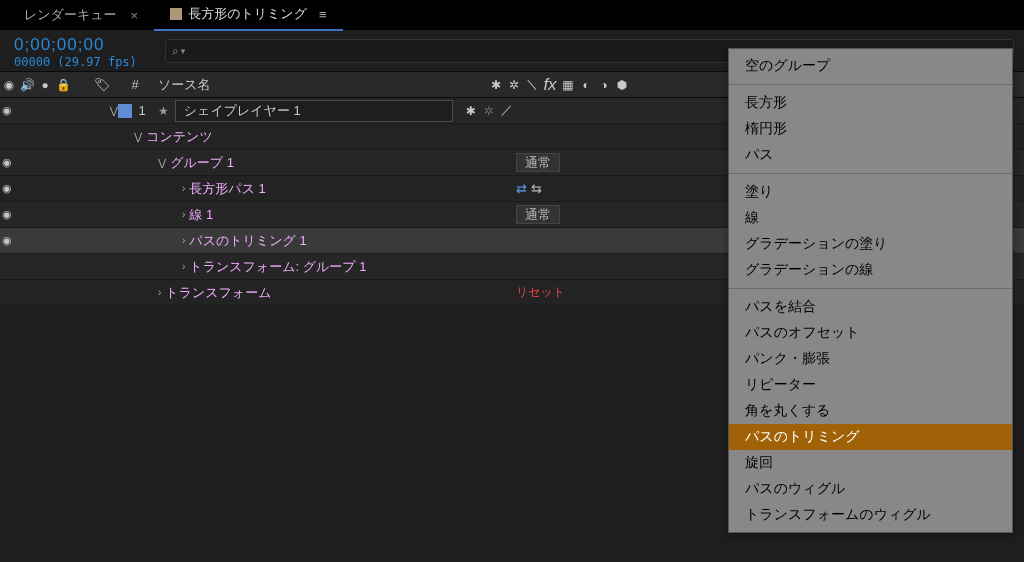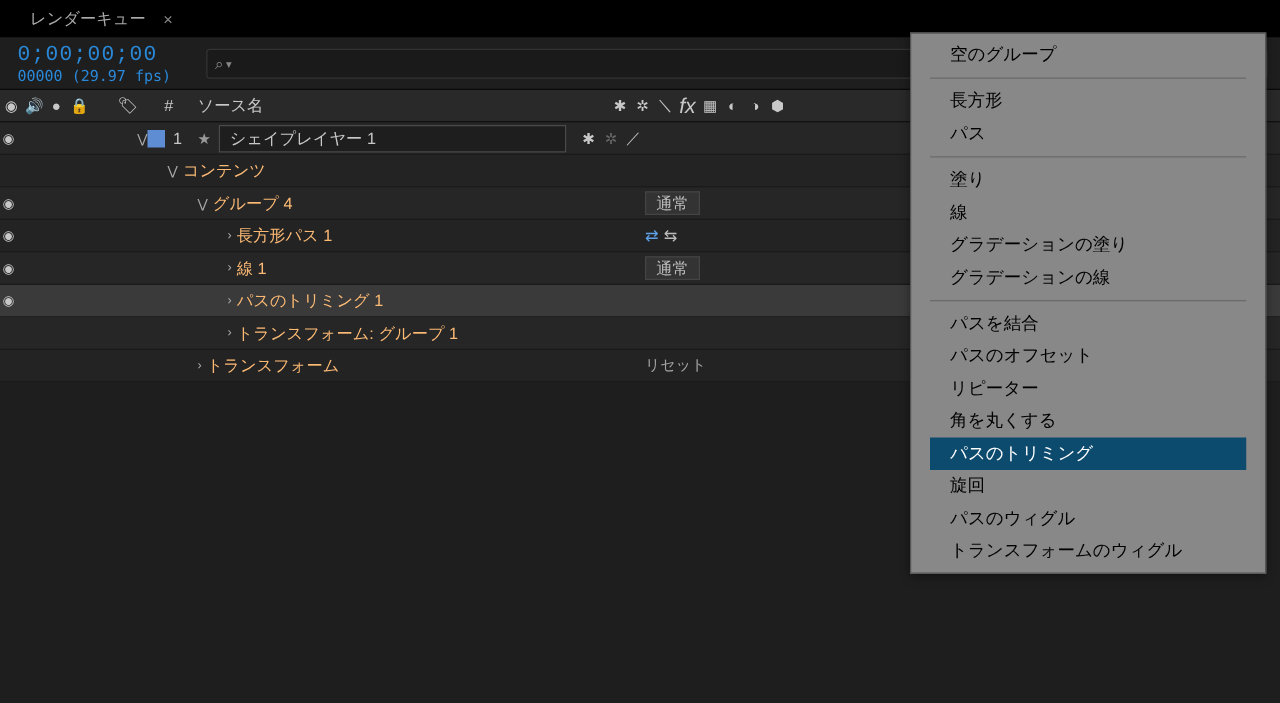--- a/index.html
+++ b/index.html
@@ -7,21 +7,21 @@
 
   .tabs { display: flex; align-items: center; height: 30px; padding-left: 8px; background: #000000; }
   .tab { padding: 6px 16px; color: #aaa; display: flex; align-items: center; gap: 6px; }
   .tab.active { border-bottom: 2px solid #3a74c4; color: #ddd; }
   .tab .close { margin-left: 8px; color: #888; }
   .tab-icon { width: 12px; height: 12px; background: #a89878; }
   .tab-menu { color: #aaa; margin-left: 6px; }
 
   .timecode-row { display: flex; align-items: center; height: 42px; background: #1e1e1e; border-bottom: 1px solid #0a0a0a; }
   .timecode-box { width: 165px; padding: 2px 0 0 14px; }
-  .timecode { color: #2a88d8; font-size: 17px; font-family: Liberation Mono, monospace; letter-spacing: 1px; }
+  .timecode { color: #2a88d8; font-size: 17px; font-family: Liberation Sans, sans-serif; letter-spacing: 1px; }
   .fps { color: #2a88d8; font-size: 12px; font-family: monospace; }
   .search-box { flex: 1; height: 24px; background: #1a1a1a; border: 1px solid #333; border-radius: 3px; margin-right: 10px; display: flex; align-items: center; padding: 0 6px; color: #888; font-size: 12px; }
 
   .header-row { display: flex; align-items: center; height: 26px; background: #292929; border-bottom: 1px solid #0a0a0a; }
   .icon-cluster { display: flex; gap: 4px; width: 94px; padding-left: 2px; align-items: center; color: #c8c8c8; }
   .ic { width: 14px; text-align: center; font-size: 12px; }
   .tag-col { width: 24px; color: #c8c8c8; }
   .hash-col { width: 34px; color: #c8c8c8; text-align: center; }
   .src-name { flex: 0 0 332px; color: #c8c8c8; padding-left: 6px; }
   .switches { flex: 0 0 168px; display: flex; gap: 2px; color: #c8c8c8; padding-left: 4px; align-items: center; }
@@ -31,40 +31,45 @@
   .layer-row.alt { background: #262626; }
   .layer-row.sel { background: #3a3a3a; }
   .vis-col { width: 94px; display: flex; padding-left: 2px; gap: 4px; align-items: center; }
   .eye { width: 14px; color: #c8c8c8; font-size: 11px; }
   .tw-col { display: flex; align-items: center; gap: 4px; }
   .twirl { color: #aaa; font-size: 10px; cursor: pointer; }
   .colorchip { width: 14px; height: 14px; background: #5f8dd3; }
   .idx { width: 20px; text-align: center; color: #c8c8c8; }
   .star { color: #999; font-size: 12px; }
   .layer-name-box { background: #1e1e1e; border: 1px solid #4a4a4a; padding: 1px 8px; color: #c8c8c8; }
-  .row-text { color: #fdba74; }
+  .row-text { color: #f0abfc; }
   .indent-1 { padding-left: 40px; }
   .indent-2 { padding-left: 64px; }
   .indent-3 { padding-left: 88px; }
   .attr-area { display: flex; align-items: center; gap: 4px; margin-left: auto; padding-right: 14px; }
   .mode-pill { background: #333; padding: 1px 8px; border: 1px solid #444; }
-  .reset-link { color: #a3a3a3; font-size: 12px; text-align: right; }
-
-  .ctx-menu { position: absolute; top: 26px; left: 728px; width: 285px; background: #888888; border: 1px solid #555; box-shadow: 0 2px 8px rgba(0,0,0,.4); padding: 4px 15px; }
+  .reset-link { color: #ef4444; font-size: 12px; text-align: right; }
+
+  .ctx-menu { position: absolute; top: 48px; left: 728px; width: 285px; background: #888888; border: 1px solid #555; box-shadow: 0 2px 8px rgba(0,0,0,.4); padding: 4px 0; }
   .ctx-item { color: #000; font-size: 14px; padding: 4px 16px; cursor: default; }
-  .ctx-item.hl { background: #0c4a6e; color: #fff; }
+  .ctx-item.hl { background: #a16207; color: #fff; }
   .ctx-sep { height: 1px; background: #6a6a6a; margin: 5px 0; }
 </style>
 </head>
 <body>
 
 <div class="tabs">
   <div class="tab">
     <span>レンダーキュー</span>
     <span class="close">×</span>
+  </div>
+  <div class="tab active">
+    <span class="tab-icon"></span>
+    <span>長方形のトリミング</span>
+    <span class="tab-menu">≡</span>
   </div>
 </div>
 
 <div class="timecode-row">
   <div class="timecode-box">
     <div class="timecode">0;00;00;00</div>
     <div class="fps">00000 (29.97 fps)</div>
   </div>
   <div class="search-box">
     <span>⌕</span>
@@ -122,21 +127,21 @@
     <span class="row-text">追加:</span>
   </div>
 </div>
 
 <div class="layer-row alt">
   <div class="vis-col">
       <span class="eye">◉</span>
     </div>
   <div class="indent-2 tw-col">
     <span class="twirl">⋁</span>
-    <span class="row-text">グループ 4</span>
+    <span class="row-text">グループ 1</span>
   </div>
   <div style="margin-left:auto;flex:0 0 508px;">
     <span class="mode-pill">通常</span>
   </div>
 </div>
 
 <div class="layer-row">
   <div class="vis-col">
       <span class="eye">◉</span>
     </div>
@@ -189,28 +194,30 @@
   </div>
   <div style="margin-left:auto;flex:0 0 508px;">
     <span class="reset-link">リセット</span>
   </div>
 </div>
 
 <div class="ctx-menu">
   <div class="ctx-item">空のグループ</div>
   <div class="ctx-sep"></div>
   <div class="ctx-item">長方形</div>
+  <div class="ctx-item">楕円形</div>
   <div class="ctx-item">パス</div>
   <div class="ctx-sep"></div>
   <div class="ctx-item">塗り</div>
   <div class="ctx-item">線</div>
   <div class="ctx-item">グラデーションの塗り</div>
   <div class="ctx-item">グラデーションの線</div>
   <div class="ctx-sep"></div>
   <div class="ctx-item">パスを結合</div>
   <div class="ctx-item">パスのオフセット</div>
+  <div class="ctx-item">パンク・膨張</div>
   <div class="ctx-item">リピーター</div>
   <div class="ctx-item">角を丸くする</div>
   <div class="ctx-item hl">パスのトリミング</div>
   <div class="ctx-item">旋回</div>
   <div class="ctx-item">パスのウィグル</div>
   <div class="ctx-item">トランスフォームのウィグル</div>
 </div>
 
 </body></html>

